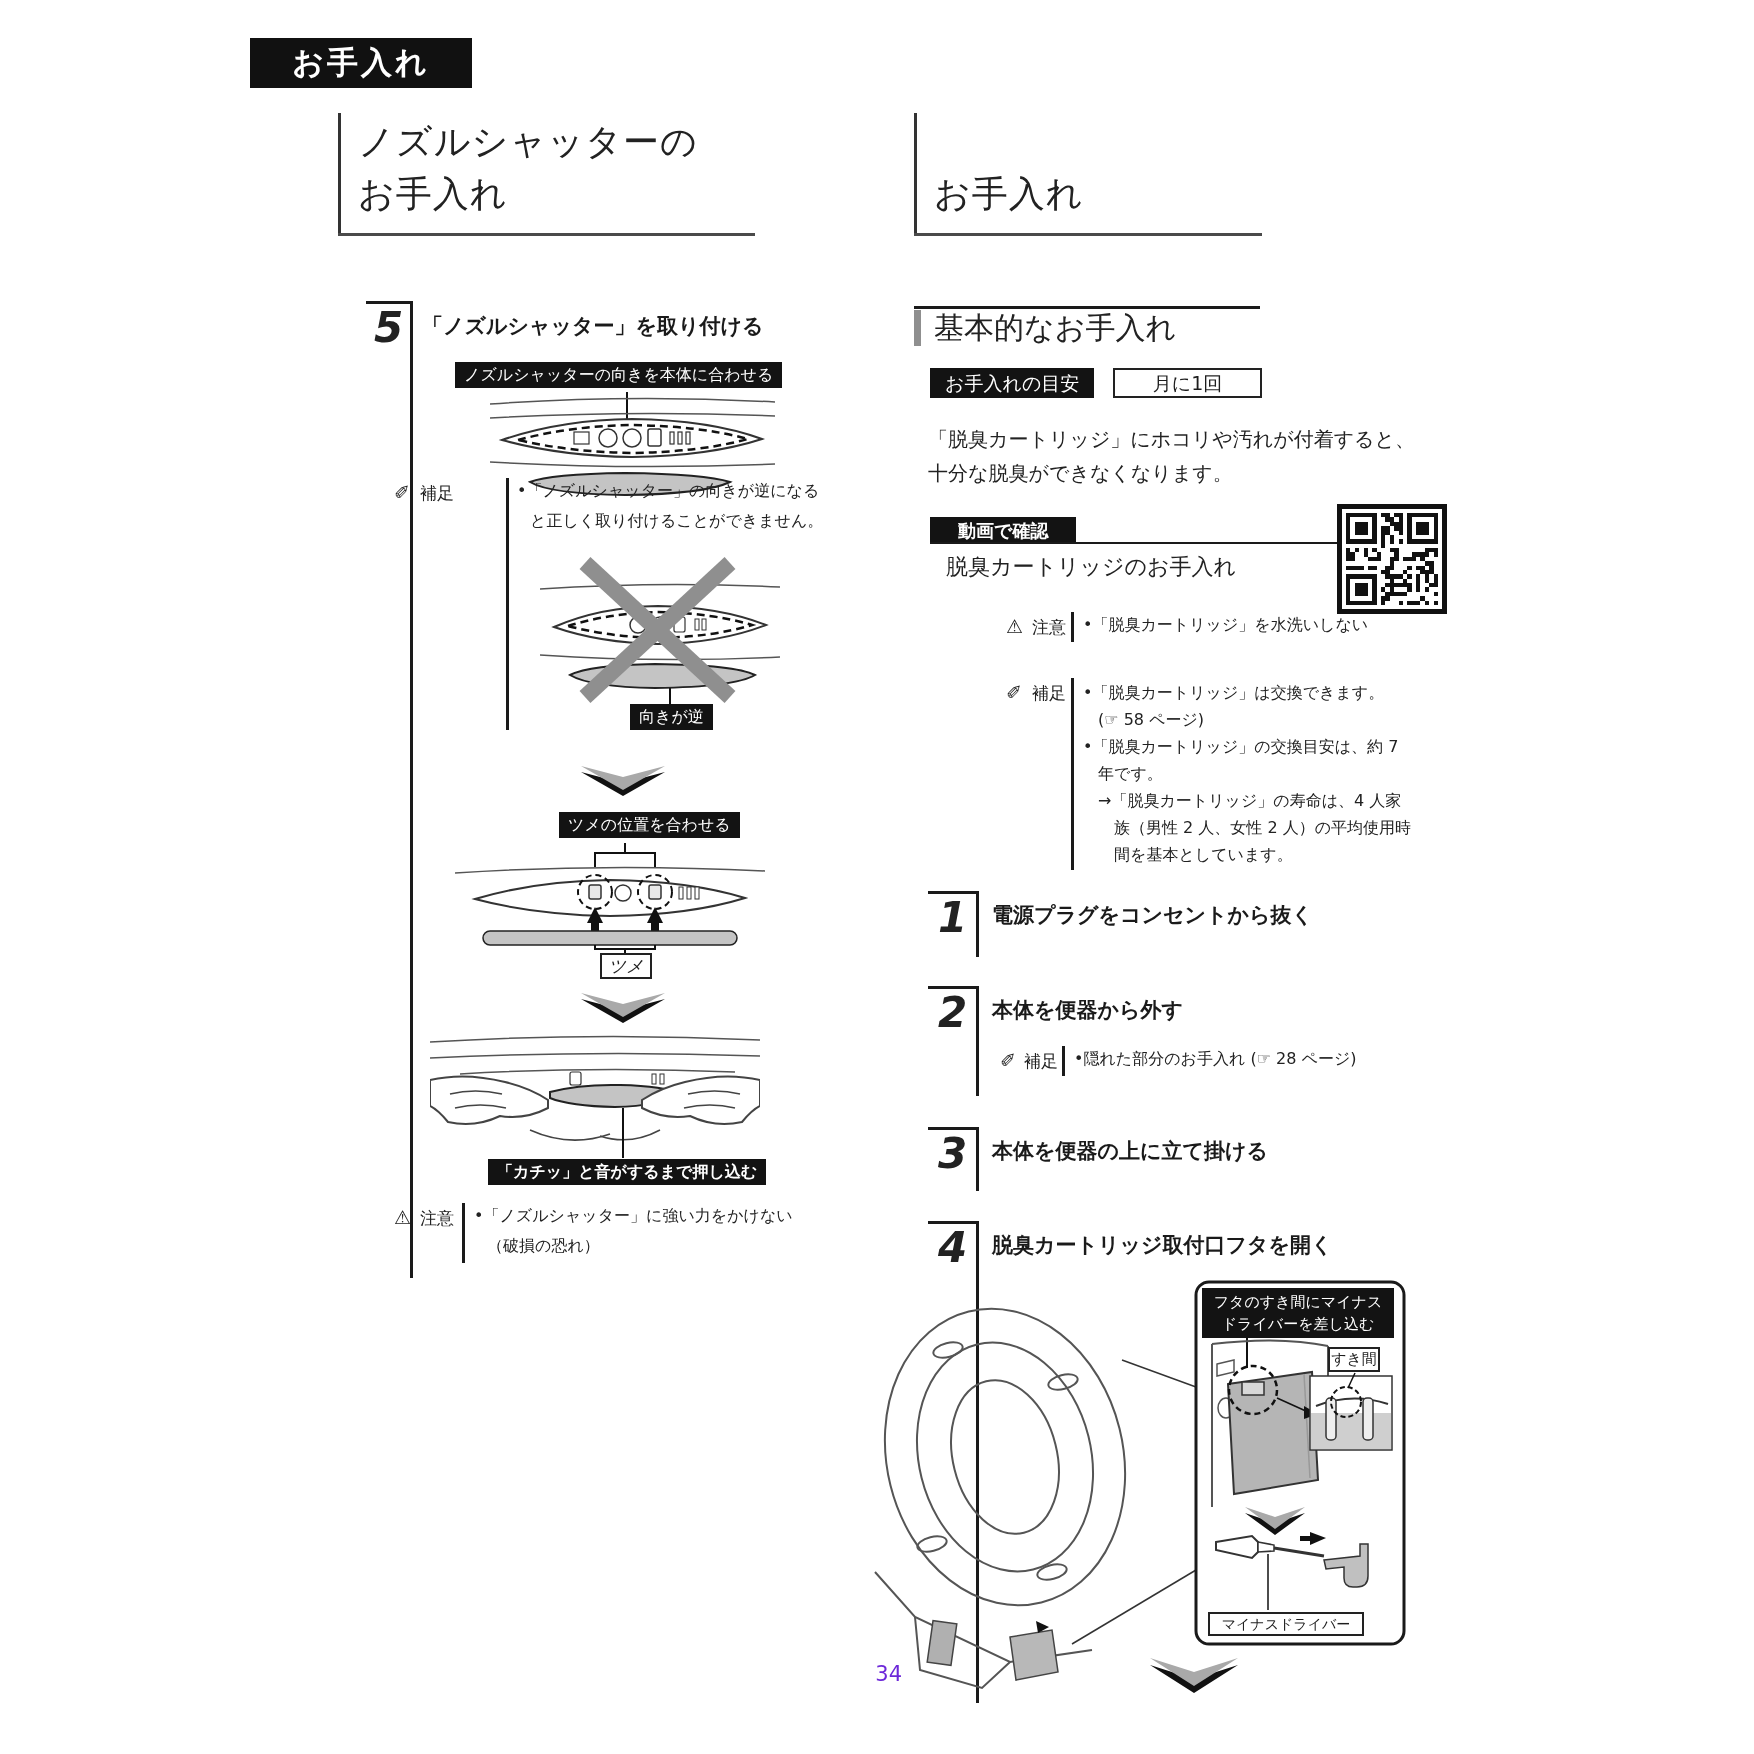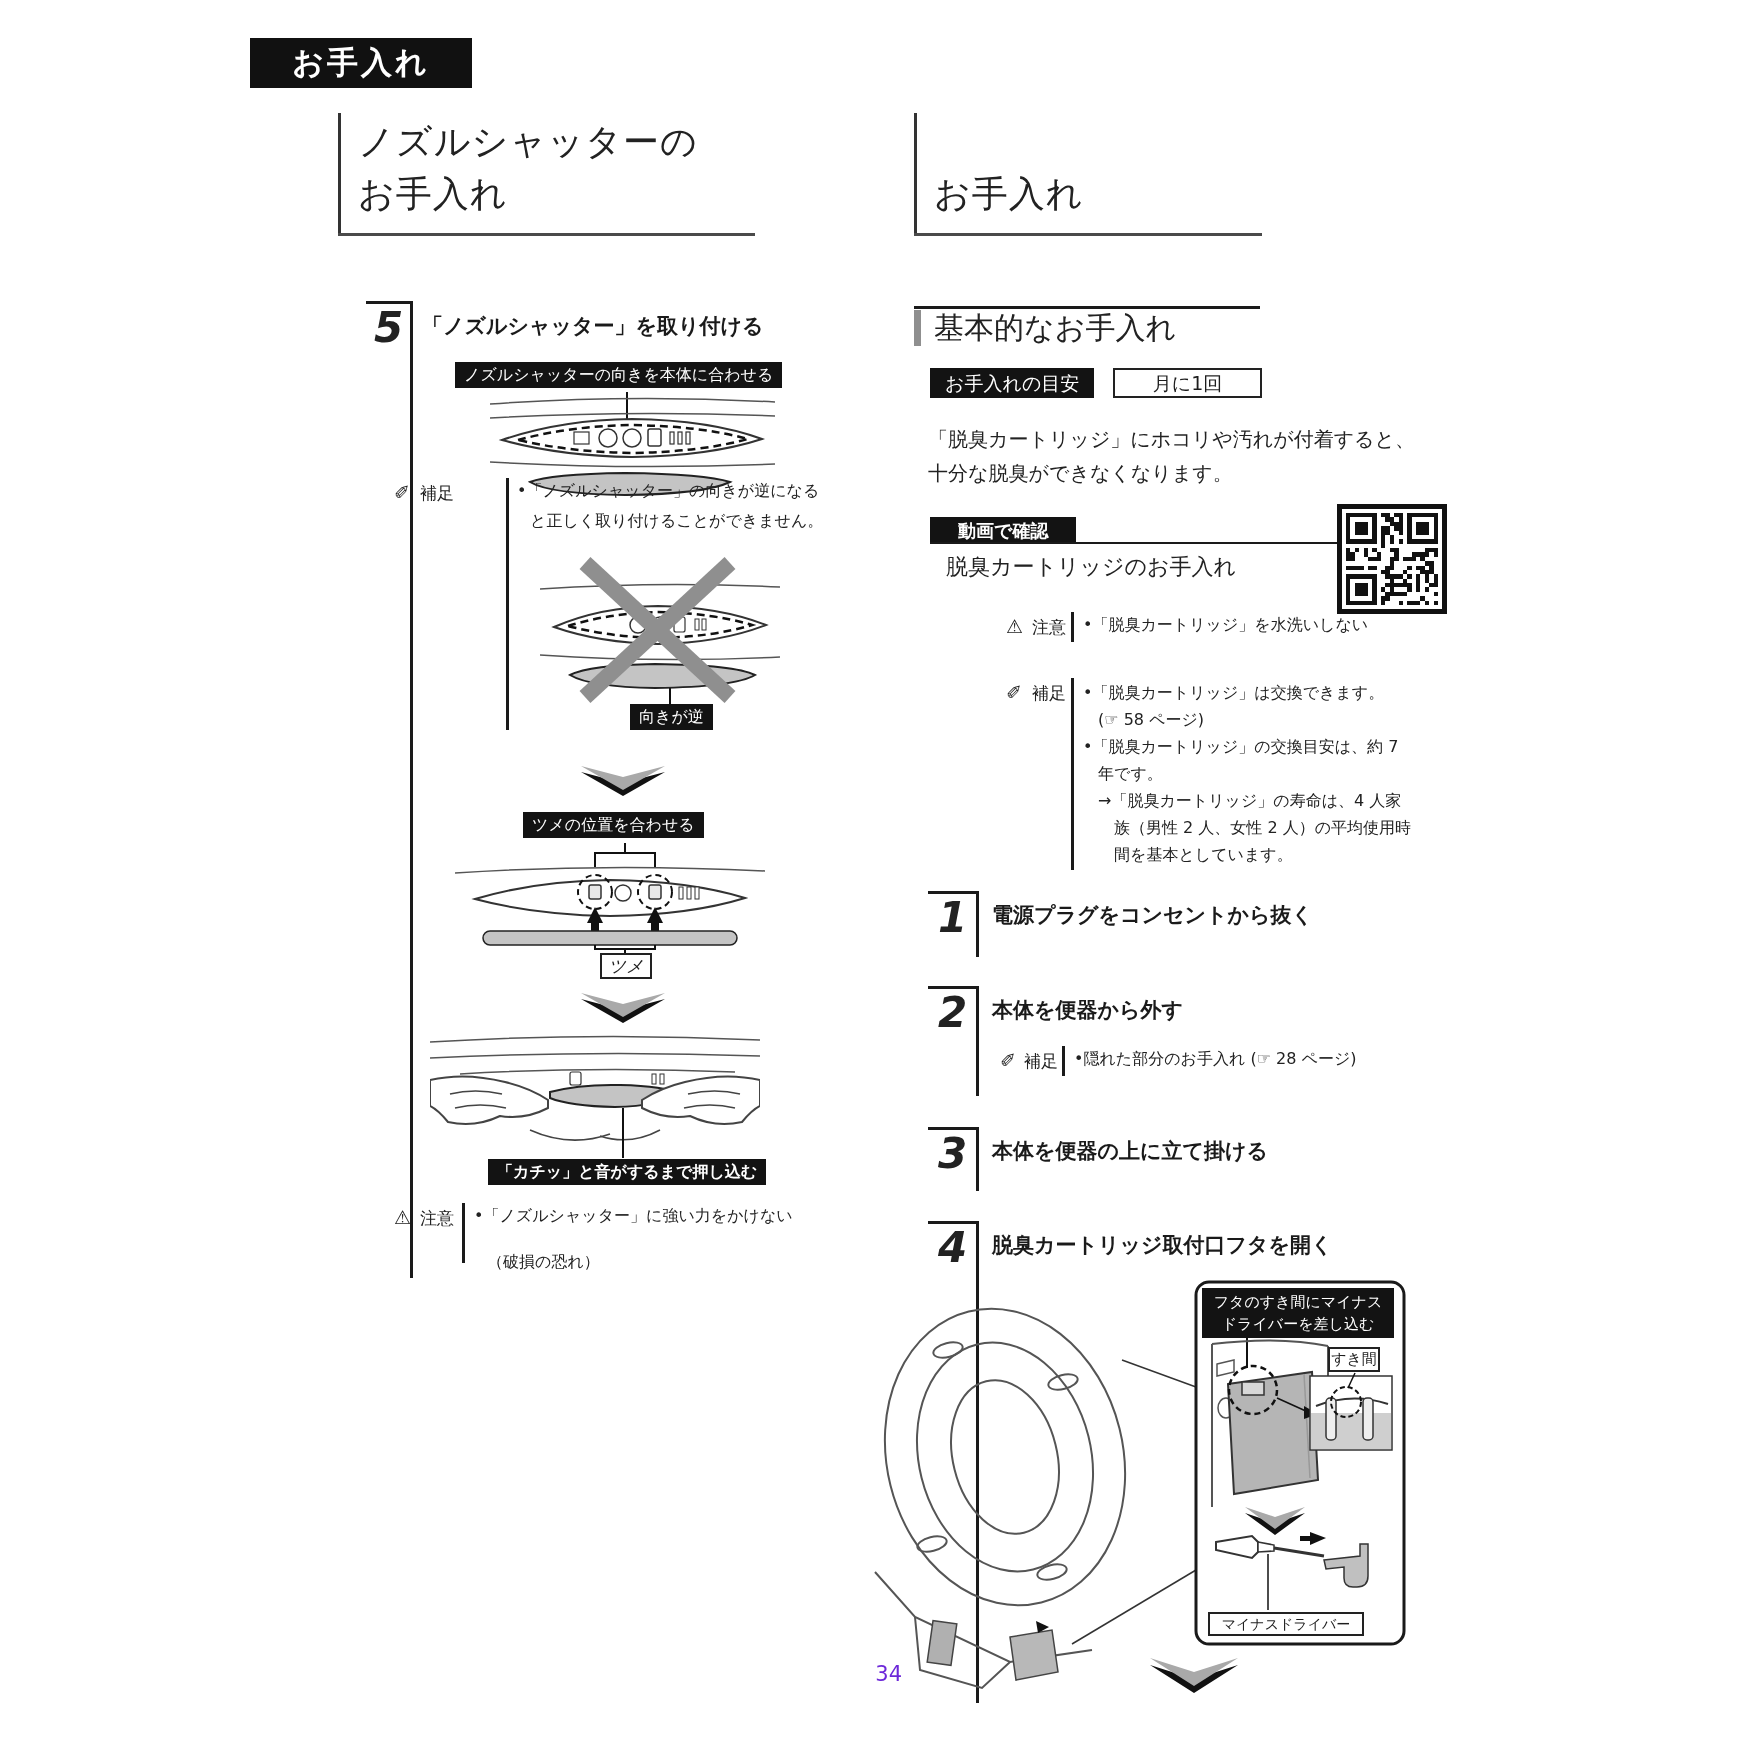--- a/index.html
+++ b/index.html
@@ -99,21 +99,21 @@
     <line x1="190" y1="8" x2="45" y2="142" stroke="#8f8f8f" stroke-width="16"></line>
     <line x1="130" y1="133" x2="130" y2="150" stroke="#111" stroke-width="2"></line>
   </svg>
   <div class="blk" style="left:630px;top:704px;">向きが逆</div>
 
   <svg class="abs" style="left:578px;top:764px;" width="90" height="34" viewBox="0 0 90 34">
     <polygon points="3,8 45,32 87,8 45,19" fill="#111"></polygon>
     <polygon points="3,2 45,26 87,2 45,13" fill="#a9a9a9"></polygon>
   </svg>
 
-  <div class="blk" style="left:523px;top:812px;">ツメの位置を合わせる</div>
+  <div class="blk" style="left:559px;top:812px;">ツメの位置を合わせる</div>
 
   <svg class="abs" style="left:455px;top:843px;" width="310" height="110" viewBox="0 0 310 110">
     <line x1="170" y1="0" x2="170" y2="10" stroke="#111" stroke-width="2"></line>
     <path d="M140,24 L140,10 L200,10 L200,24" stroke="#111" stroke-width="2" fill="none"></path>
     <path d="M0,30 Q150,20 310,28" stroke="#555" stroke-width="1.5" fill="none"></path>
     <path d="M20,56 Q80,38 155,37 Q235,38 290,55 Q235,72 155,73 Q80,72 20,56 Z" stroke="#333" stroke-width="2" fill="#fff"></path>
     <rect x="134" y="42" width="12" height="14" rx="2" stroke="#333" stroke-width="1.5" fill="#e8e8e8"></rect>
     <rect x="194" y="42" width="12" height="14" rx="2" stroke="#333" stroke-width="1.5" fill="#e8e8e8"></rect>
     <circle cx="168" cy="50" r="8" stroke="#333" stroke-width="1.5" fill="#fff"></circle>
     <rect x="224" y="44" width="4" height="12" stroke="#333" stroke-width="1" fill="#fff"></rect>
@@ -151,21 +151,21 @@
     <path d="M100,102 Q140,120 180,106" stroke="#444" stroke-width="1.5" fill="none"></path>
     <path d="M230,102 Q200,118 170,108" stroke="#444" stroke-width="1.5" fill="none"></path>
     <line x1="193" y1="80" x2="193" y2="130" stroke="#111" stroke-width="2"></line>
   </svg>
   <div class="blk" style="left:488px;top:1159px;font-weight:bold;">「カチッ」と音がするまで押し込む</div>
 
   <div class="note-icon" style="left:394px;top:1206px;">⚠</div>
   <div class="note-lbl" style="left:420px;top:1207px;">注意</div>
   <div class="note-bar" style="left:462px;top:1203px;height:60px;"></div>
   <div class="note-txt" style="left:474px;top:1201px;">•「ノズルシャッター」に強い力をかけない</div>
-  <div class="note-txt" style="left:487px;top:1231px;margin-top:16px;">（破損の恐れ）</div>
+  <div class="note-txt" style="left:487px;top:1231px;">（破損の恐れ）</div>
 
   <div class="headbar" style="left:914px;top:113px;height:122px;"></div>
   <div class="h1" style="left:934px;top:168px;">お手入れ</div>
   <div class="headline" style="left:914px;top:233px;width:348px;"></div>
 
   <div class="sectline" style="left:914px;top:306px;width:346px;"></div>
   <div class="sectbar" style="left:914px;top:310px;height:36px;"></div>
   <div class="secttitle" style="left:934px;top:308px;">基本的なお手入れ</div>
 
   <div class="guide-blk" style="left:930px;top:368px;height:30px;">お手入れの目安</div>

